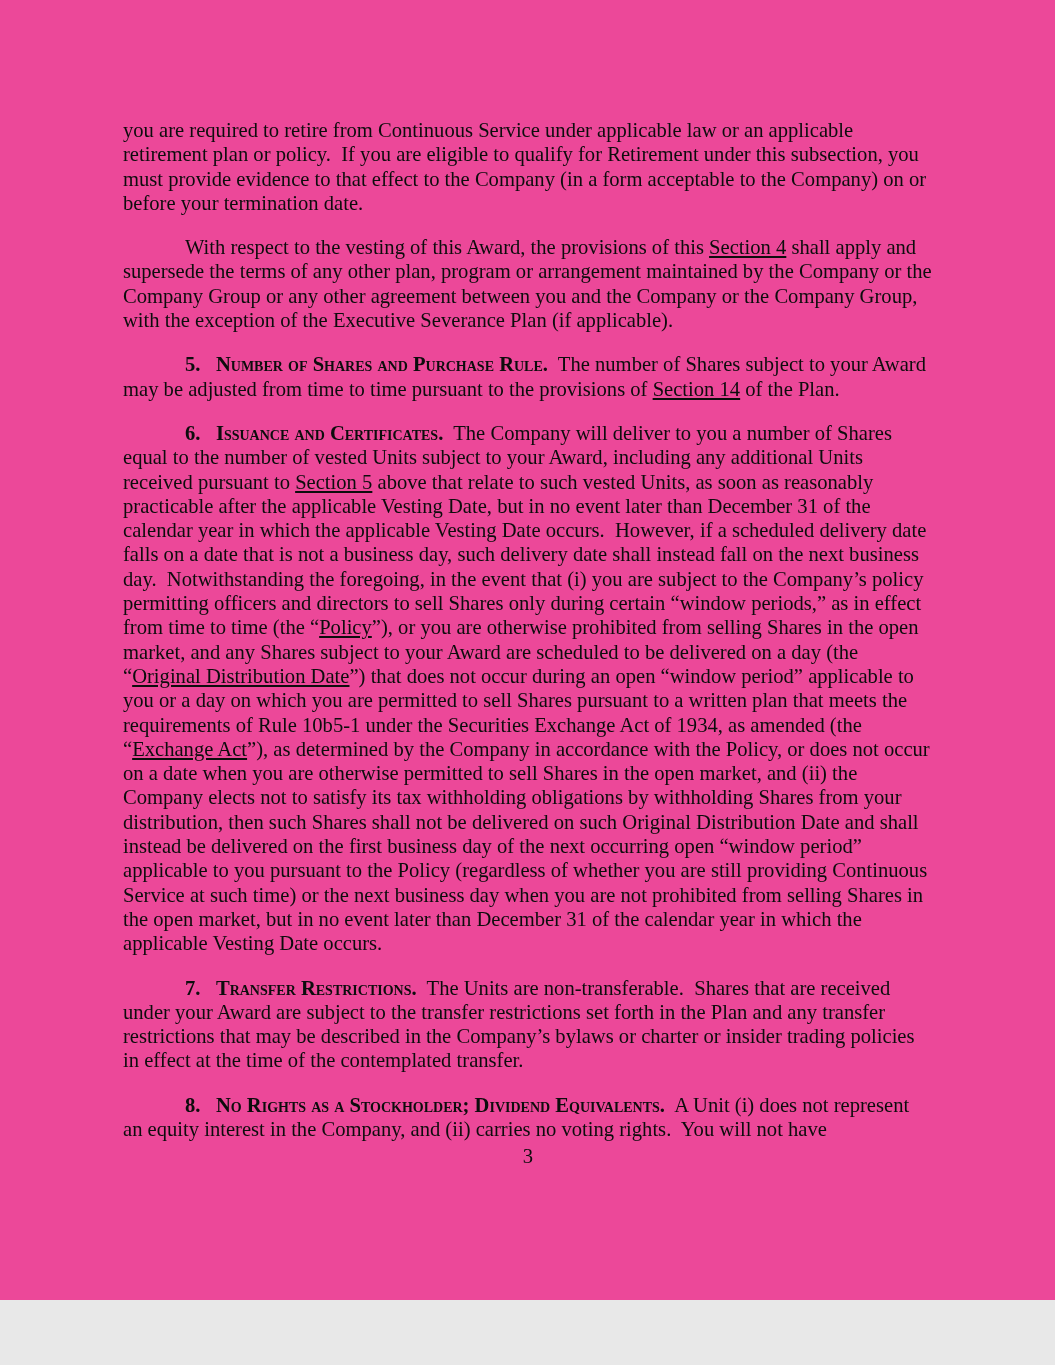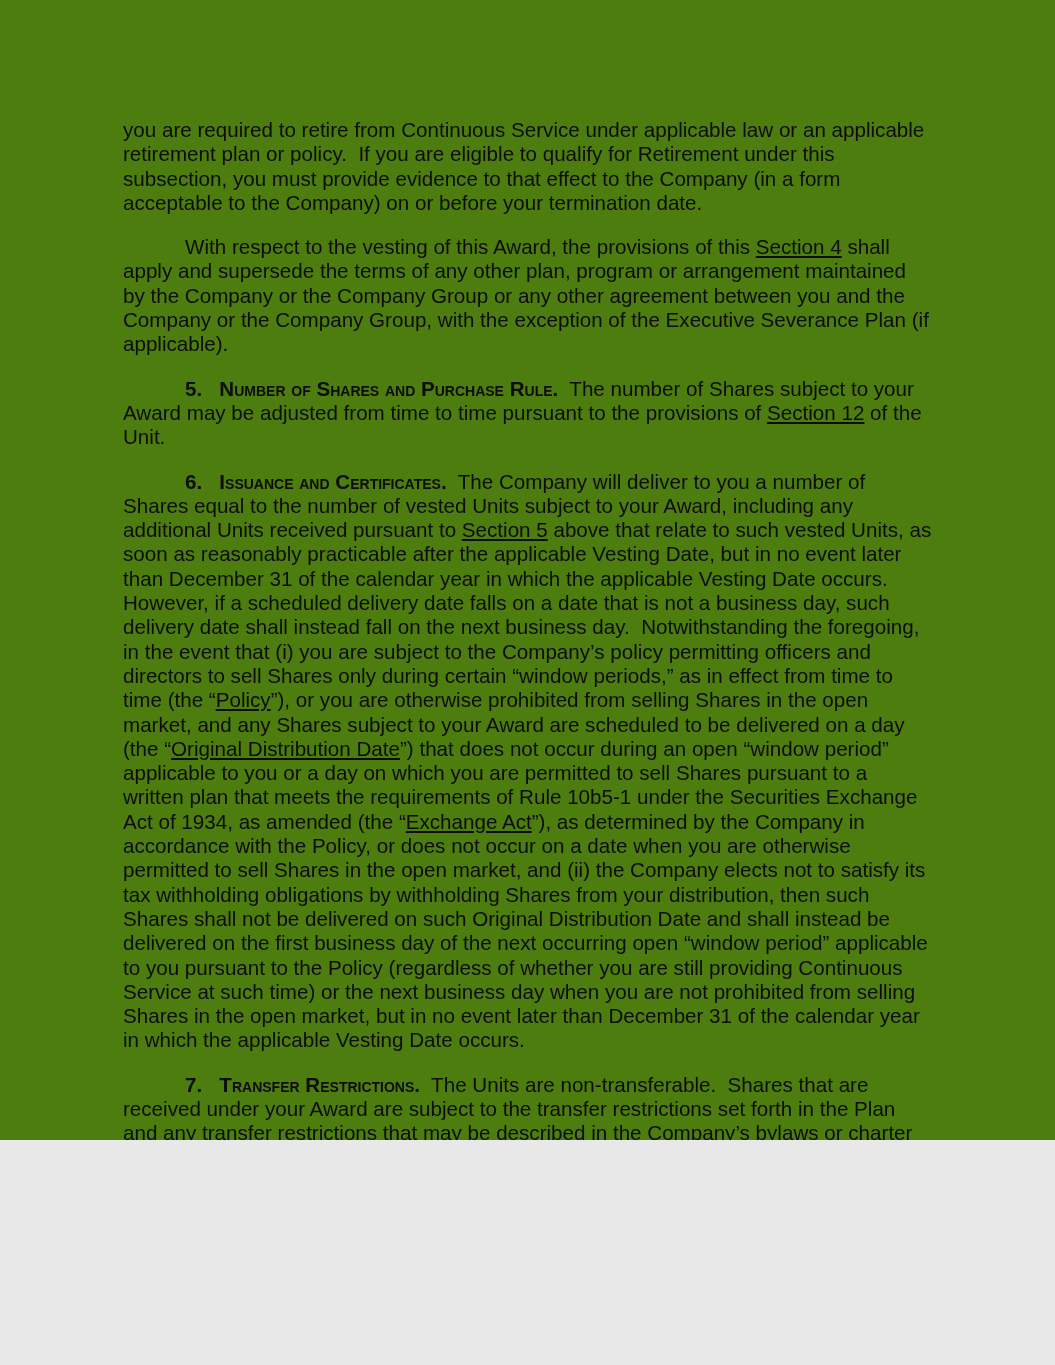--- a/index.html
+++ b/index.html
@@ -3,26 +3,26 @@
 <meta charset="utf-8">
 <style>
   html, body {
     margin: 0;
     padding: 0;
     background: #e8e8e8;
   }
   .page {
     position: relative;
     width: 1055px;
-    height: 1140px;
+    height: 1300px;
     margin: 0 auto;
-    background: #4d7c0f;
+    background: #ec4899;
     box-sizing: border-box;
     padding: 118px 122px 0 123px;
-    font-family: Liberation Sans, sans-serif;
+    font-family: Liberation Serif, serif;
     color: #0d0d0d;
     overflow: hidden;
   }
   .body p.para {
     margin: 0 0 20px 0;
     font-size: 20.6px;
     line-height: 24.3px;
     text-align: left;
   }
   .body p.para:last-child {
@@ -47,18 +47,19 @@
   }
   .footer strong { font-weight: bold; }
 </style>
 </head>
 <body>
 
 <main class="page">
   <div class="body">
       <p class="para"><span>you are required to retire from Continuous Service under applicable law or an applicable retirement plan or policy.&nbsp; If you are eligible to qualify for Retirement under this subsection, you must provide evidence to that effect to the Company (in a form acceptable to the Company) on or before your termination date.</span></p>
       <p class="para indent"><span>With respect to the vesting of this Award, the provisions of this </span><span class="u">Section 4</span><span> shall apply and supersede the terms of any other plan, program or arrangement maintained by the Company or the Company Group or any other agreement between you and the Company or the Company Group, with the exception of the Executive Severance Plan (if applicable).</span></p>
-      <p class="para indent"><span class="b">5.</span><span>&nbsp;&nbsp; </span><span class="b sc">Number of Shares and Purchase Rule.</span><span>&nbsp; The number of Shares subject to your Award may be adjusted from time to time pursuant to the provisions of </span><span class="u">Section 12</span><span> of the Unit.</span></p>
+      <p class="para indent"><span class="b">5.</span><span>&nbsp;&nbsp; </span><span class="b sc">Number of Shares and Purchase Rule.</span><span>&nbsp; The number of Shares subject to your Award may be adjusted from time to time pursuant to the provisions of </span><span class="u">Section 14</span><span> of the Plan.</span></p>
       <p class="para indent"><span class="b">6.</span><span>&nbsp;&nbsp; </span><span class="b sc">Issuance and Certificates.</span><span>&nbsp; The Company will deliver to you a number of Shares equal to the number of vested Units subject to your Award, including any additional Units received pursuant to </span><span class="u">Section 5</span><span> above that relate to such vested Units, as soon as reasonably practicable after the applicable Vesting Date, but in no event later than December 31 of the calendar year in which the applicable Vesting Date occurs.&nbsp; However, if a scheduled delivery date falls on a date that is not a business day, such delivery date shall instead fall on the next business day.&nbsp; Notwithstanding the foregoing, in the event that (i) you are subject to the Company’s policy permitting officers and directors to sell Shares only during certain “window periods,” as in effect from time to time (the “</span><span class="u">Policy</span><span>”), or you are otherwise prohibited from selling Shares in the open market, and any Shares subject to your Award are scheduled to be delivered on a day (the “</span><span class="u">Original Distribution Date</span><span>”) that does not occur during an open “window period” applicable to you or a day on which you are permitted to sell Shares pursuant to a written plan that meets the requirements of Rule 10b5-1 under the Securities Exchange Act of 1934, as amended (the “</span><span class="u">Exchange Act</span><span>”), as determined by the Company in accordance with the Policy, or does not occur on a date when you are otherwise permitted to sell Shares in the open market, and (ii) the Company elects not to satisfy its tax withholding obligations by withholding Shares from your distribution, then such Shares shall not be delivered on such Original Distribution Date and shall instead be delivered on the first business day of the next occurring open “window period” applicable to you pursuant to the Policy (regardless of whether you are still providing Continuous Service at such time) or the next business day when you are not prohibited from selling Shares in the open market, but in no event later than December 31 of the calendar year in which the applicable Vesting Date occurs.</span></p>
       <p class="para indent"><span class="b">7.</span><span>&nbsp;&nbsp; </span><span class="b sc">Transfer Restrictions.</span><span>&nbsp; The Units are non-transferable.&nbsp; Shares that are received under your Award are subject to the transfer restrictions set forth in the Plan and any transfer restrictions that may be described in the Company’s bylaws or charter or insider trading policies in effect at the time of the contemplated transfer.</span></p>
+      <p class="para indent"><span class="b">8.</span><span>&nbsp;&nbsp; </span><span class="b sc">No Rights as a Stockholder; Dividend Equivalents.</span><span>&nbsp; A Unit (i) does not represent an equity interest in the Company, and (ii) carries no voting rights.&nbsp; You will not have</span></p>
     </div>
   <p class="page-number">3</p>
 </main>
 
 </body></html>

